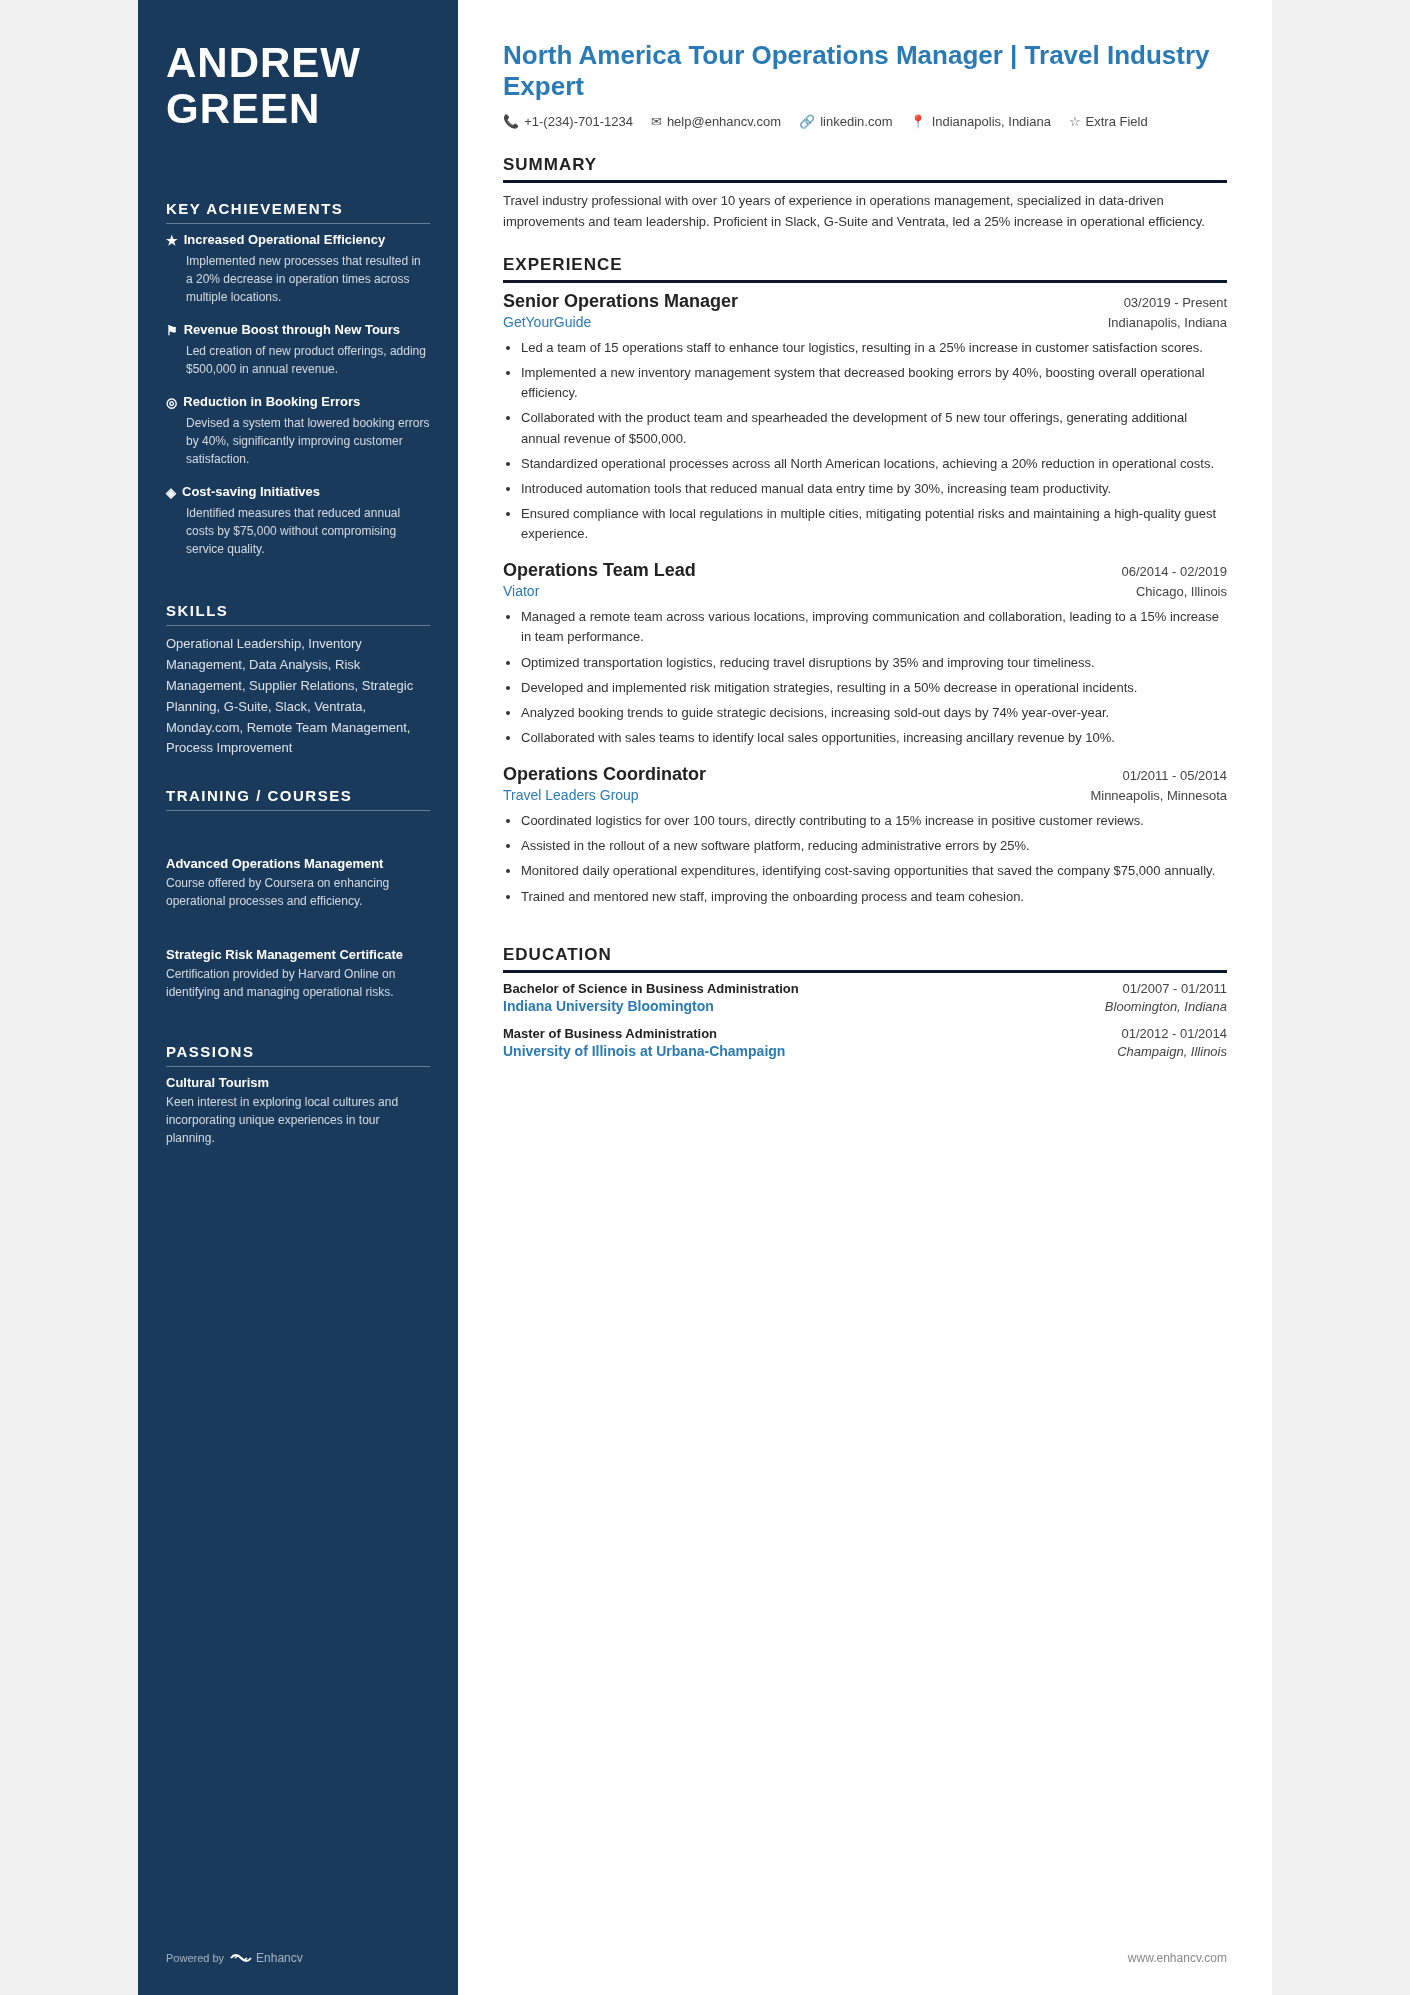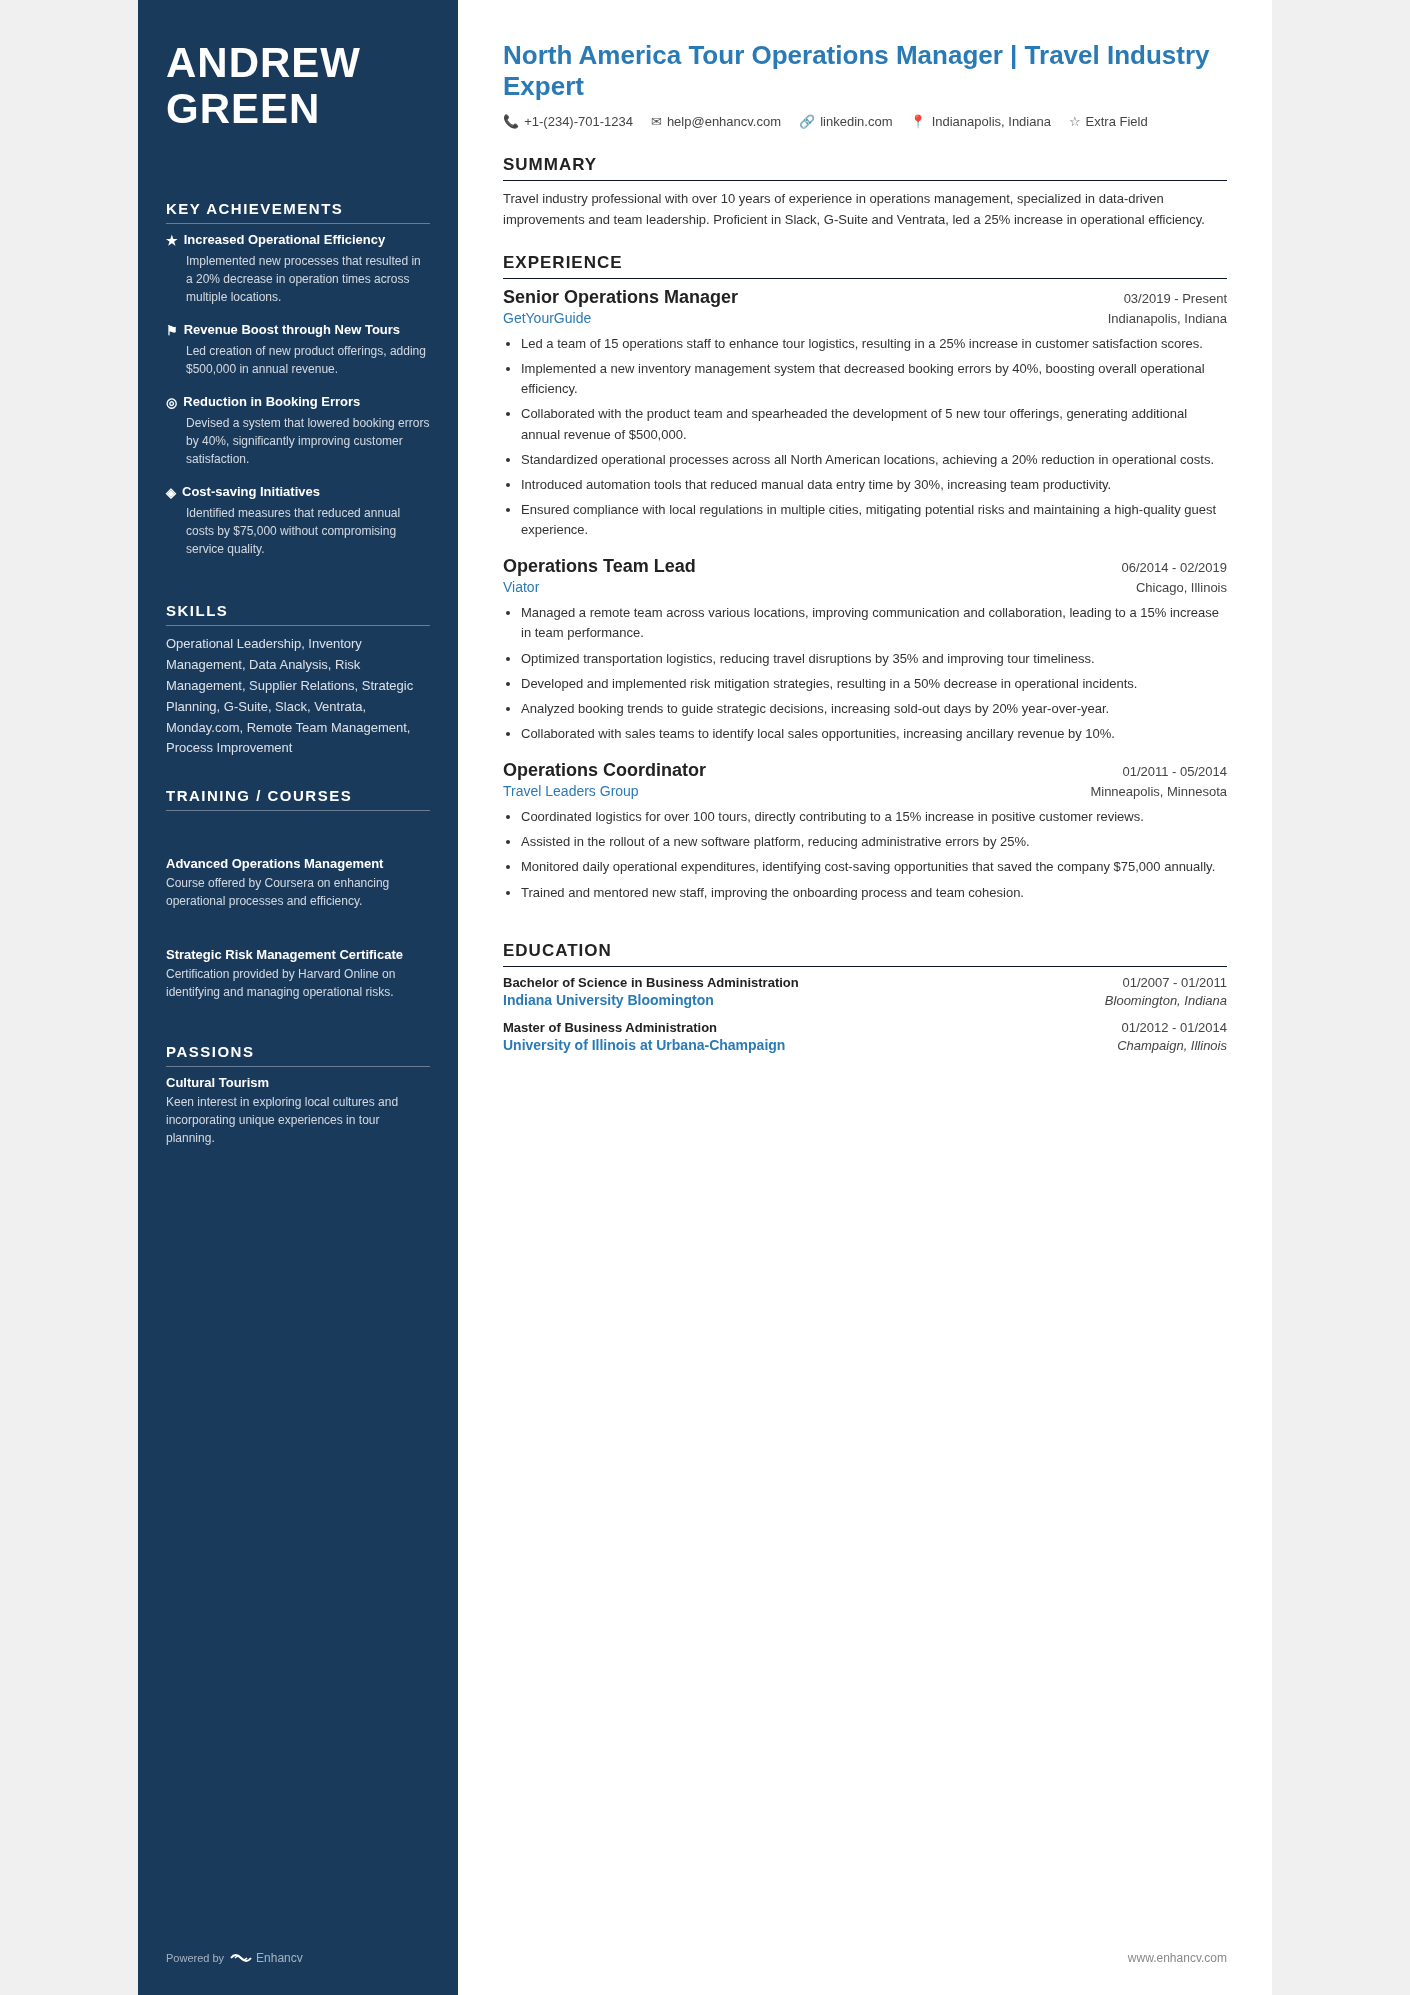--- a/index.html
+++ b/index.html
@@ -151,21 +151,21 @@
       color: #555;
     }
     .section-title {
       font-size: 17px;
       font-weight: 700;
       color: #222;
       text-transform: uppercase;
       letter-spacing: 1px;
       margin-top: 22px;
       margin-bottom: 8px;
-      border-bottom: 1px solid #0f172a;
+      border-bottom: 3px solid #0f172a;
       padding-bottom: 5px;
     }
     .summary-text {
       font-size: 13px;
       color: #333;
       line-height: 1.6;
     }
     .exp-header {
       display: flex;
       justify-content: space-between;
@@ -382,21 +382,21 @@
       <span class="exp-date">06/2014 - 02/2019</span>
     </div>
     <div class="exp-company-line">
       <span class="exp-company">Viator</span>
       <span class="exp-location">Chicago, Illinois</span>
     </div>
     <ul class="exp-bullets">
             <li>Managed a remote team across various locations, improving communication and collaboration, leading to a 15% increase in team performance.</li>
             <li>Optimized transportation logistics, reducing travel disruptions by 35% and improving tour timeliness.</li>
             <li>Developed and implemented risk mitigation strategies, resulting in a 50% decrease in operational incidents.</li>
-            <li>Analyzed booking trends to guide strategic decisions, increasing sold-out days by 20% year-over-year.</li>
+            <li>Analyzed booking trends to guide strategic decisions, increasing sold-out days by 74% year-over-year.</li>
             <li>Collaborated with sales teams to identify local sales opportunities, increasing ancillary revenue by 10%.</li>
           </ul>
   </div>
         <div>
     <div class="exp-header">
       <span class="exp-job-title">Operations Coordinator</span>
       <span class="exp-date">01/2011 - 05/2014</span>
     </div>
     <div class="exp-company-line">
       <span class="exp-company">Travel Leaders Group</span>

